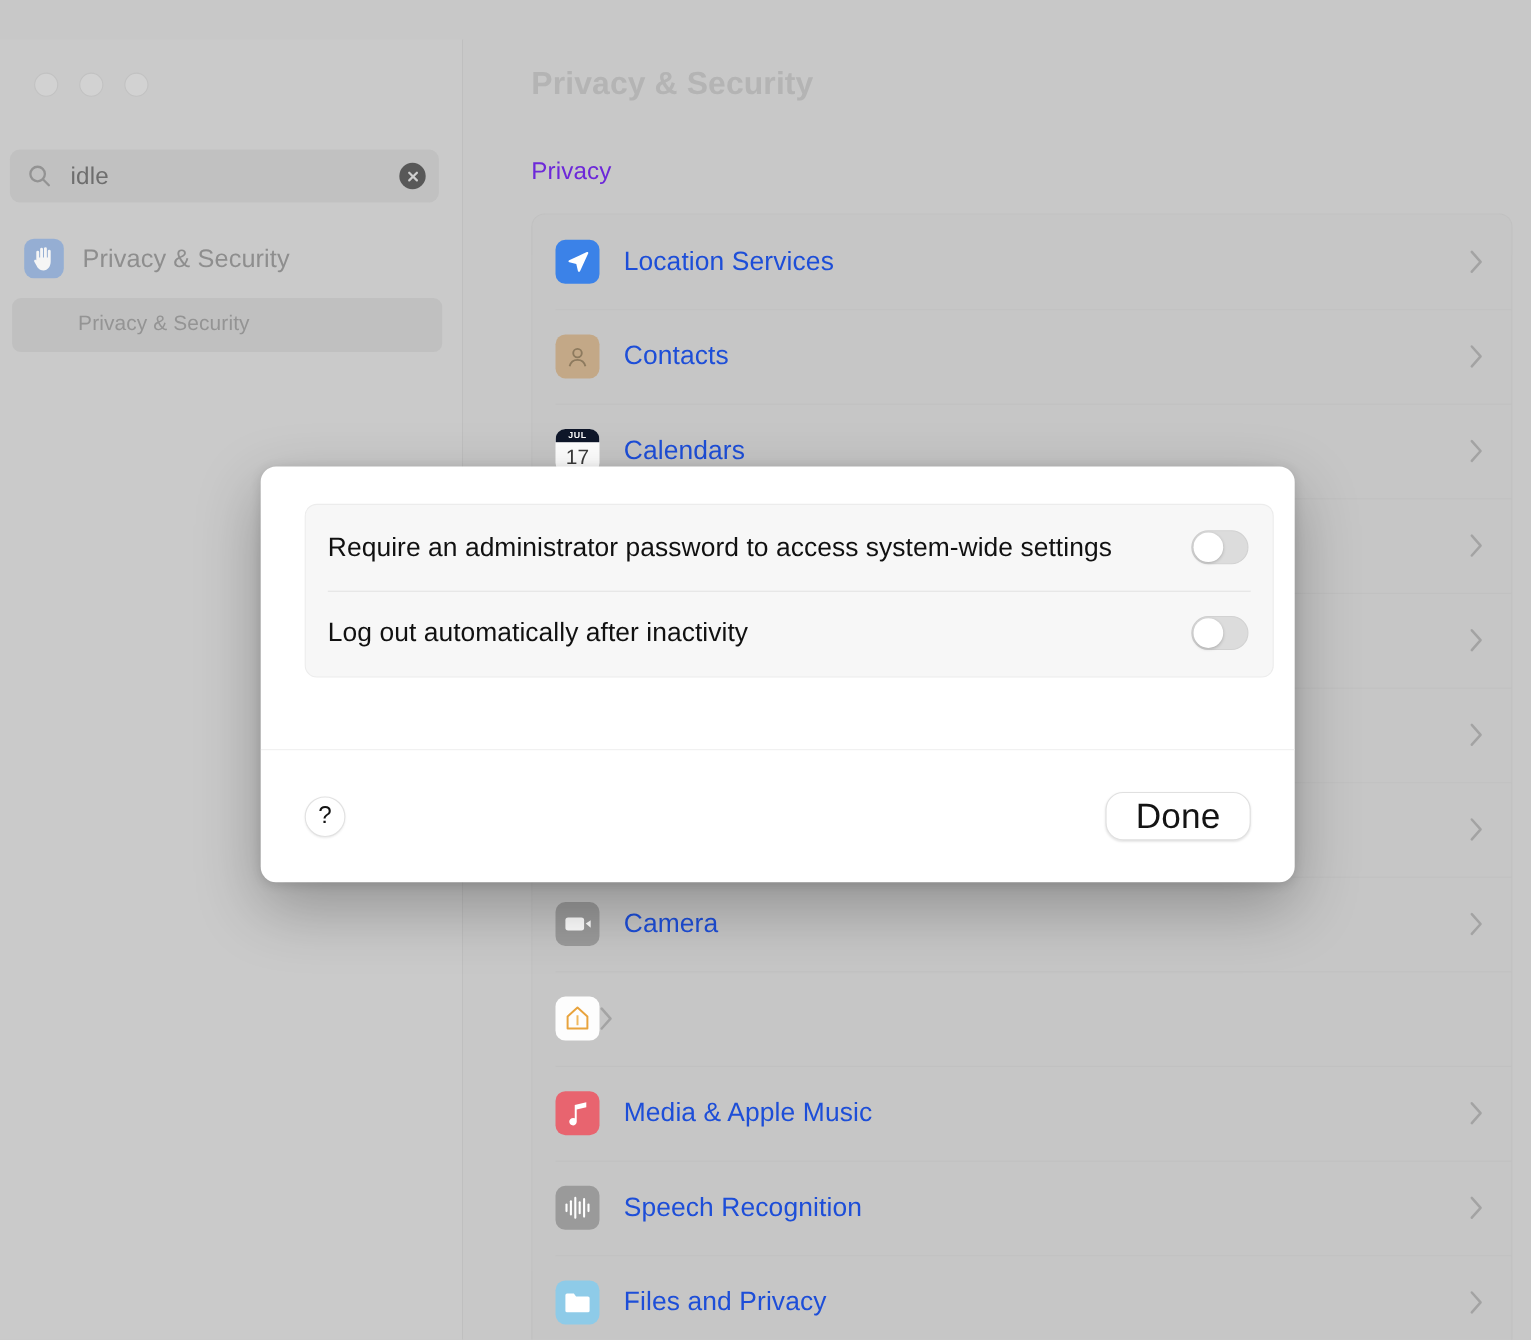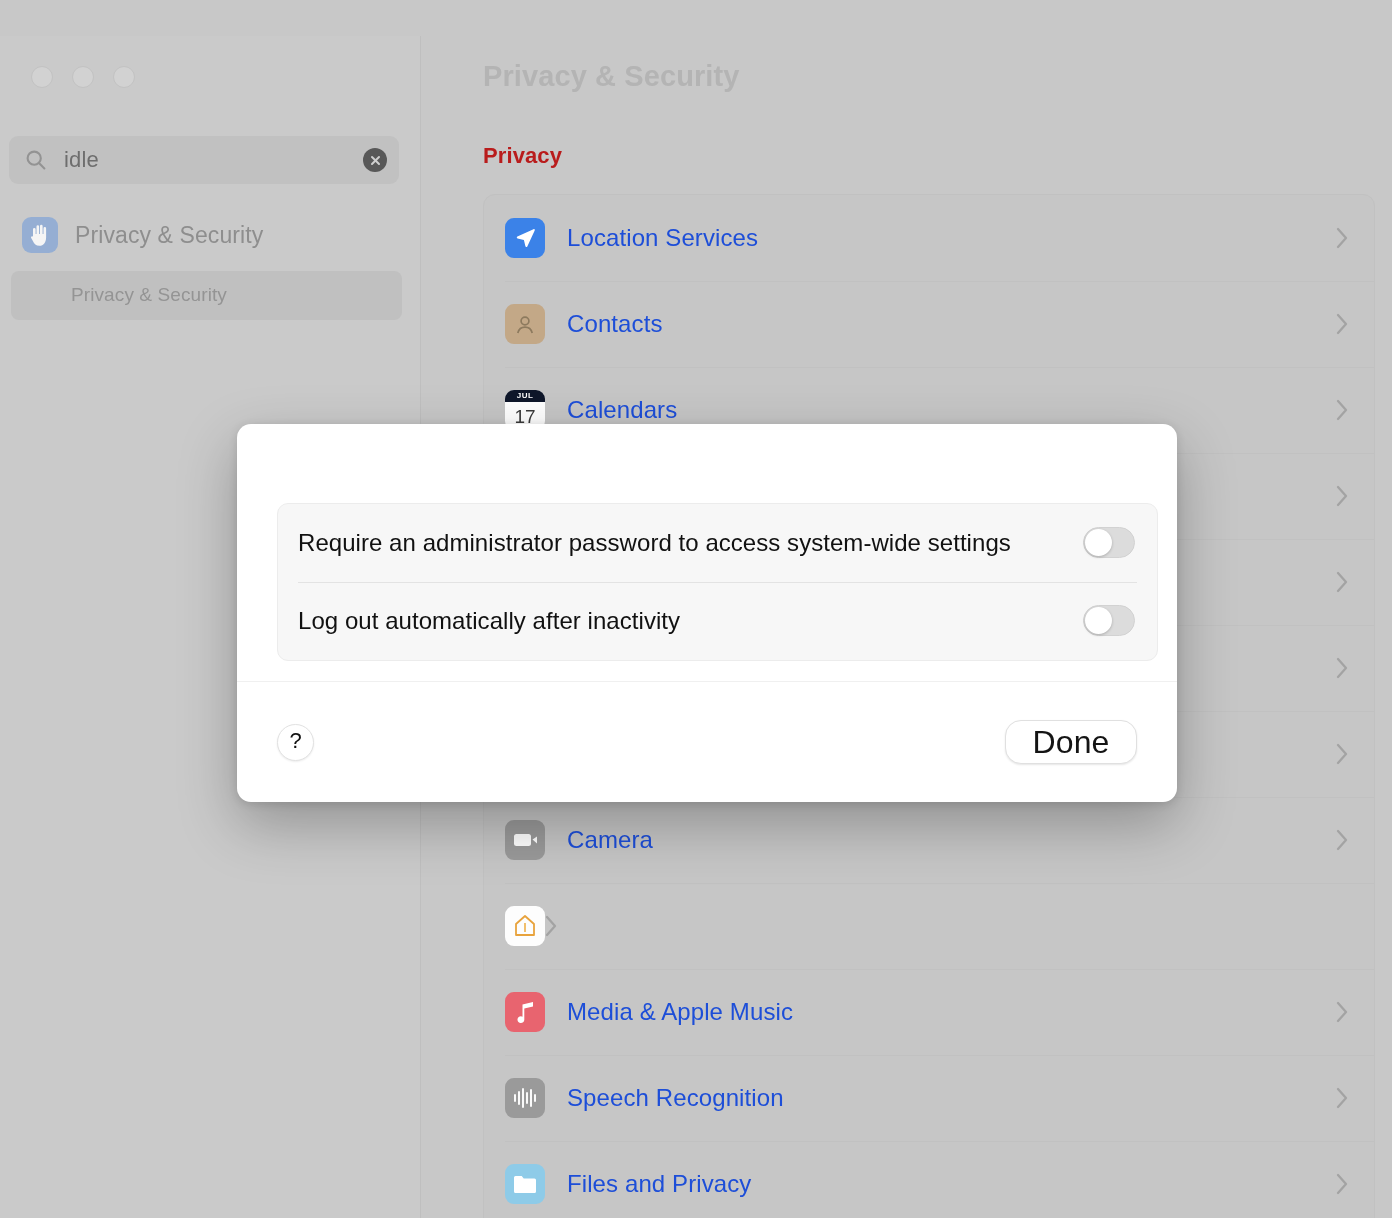--- a/index.html
+++ b/index.html
@@ -133,22 +133,22 @@
     margin-top: 24px;
     font-size: 29px;
     font-weight: 700;
     color: #b4b4b4;
     letter-spacing: .1px;
   }
 
   #section-heading {
     margin-top: 50px;
     font-size: 22px;
-    font-weight: 700;
-    color: #b91c1c;
+    font-weight: 400;
+    color: #6d28d9;
     letter-spacing: .1px;
   }
 
   .list-card {
     margin-top: 25px;
     background: #c6c6c6;
     border: 1px solid #c1c1c1;
     border-radius: 12px;
     overflow: hidden;
   }
@@ -222,21 +222,21 @@
     width: 940px;
     height: 378px;
     background: #ffffff;
     border-radius: 14px;
     box-shadow: 0 22px 58px rgba(0,0,0,.28), 0 2px 10px rgba(0,0,0,.12);
     display: flex;
     flex-direction: column;
     overflow: hidden;
   }
 
-  .sheet-body { flex: 1; padding: 34px 19px 0 40px; margin-top: 45px; }
+  .sheet-body { flex: 1; padding: 34px 19px 0 40px; }
 
   .settings-card {
     background: #f7f7f7;
     border: 1px solid #ececec;
     border-radius: 11px;
     overflow: hidden;
   }
 
   .setting-row {
     display: flex;

